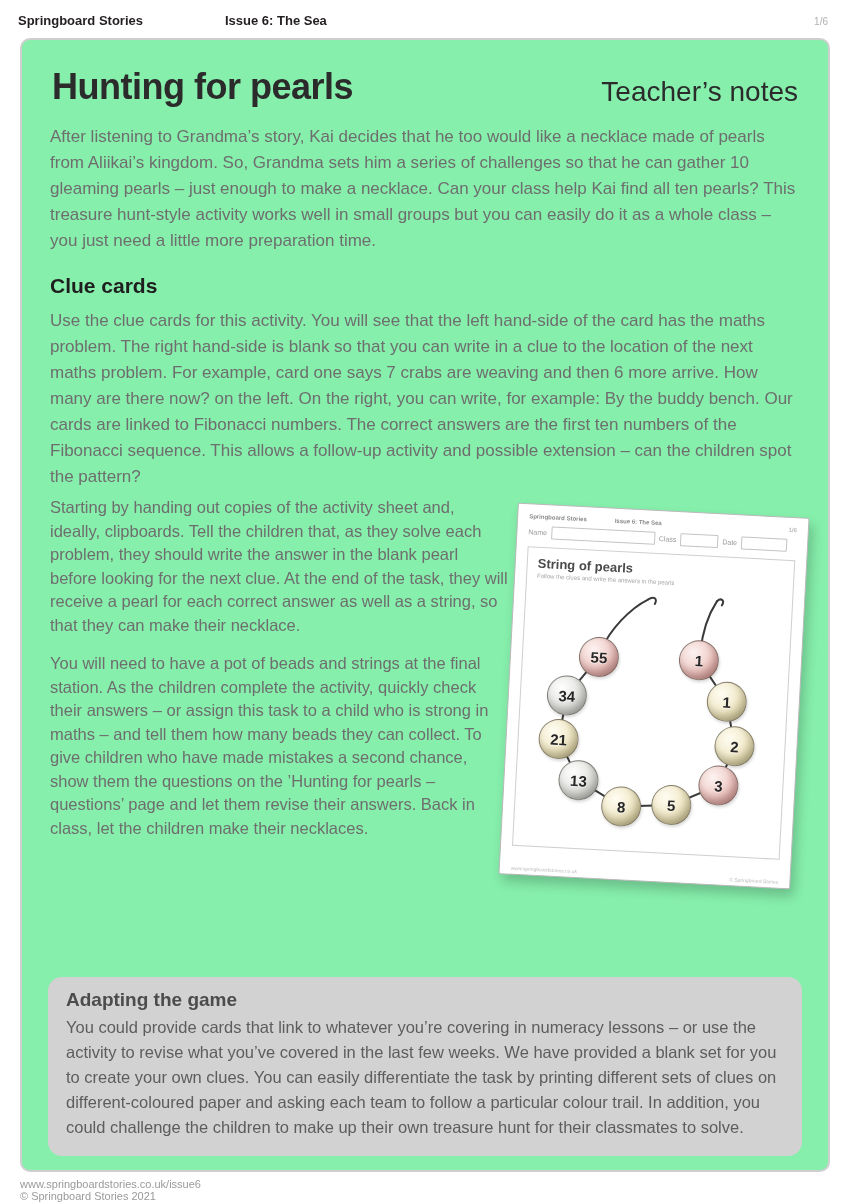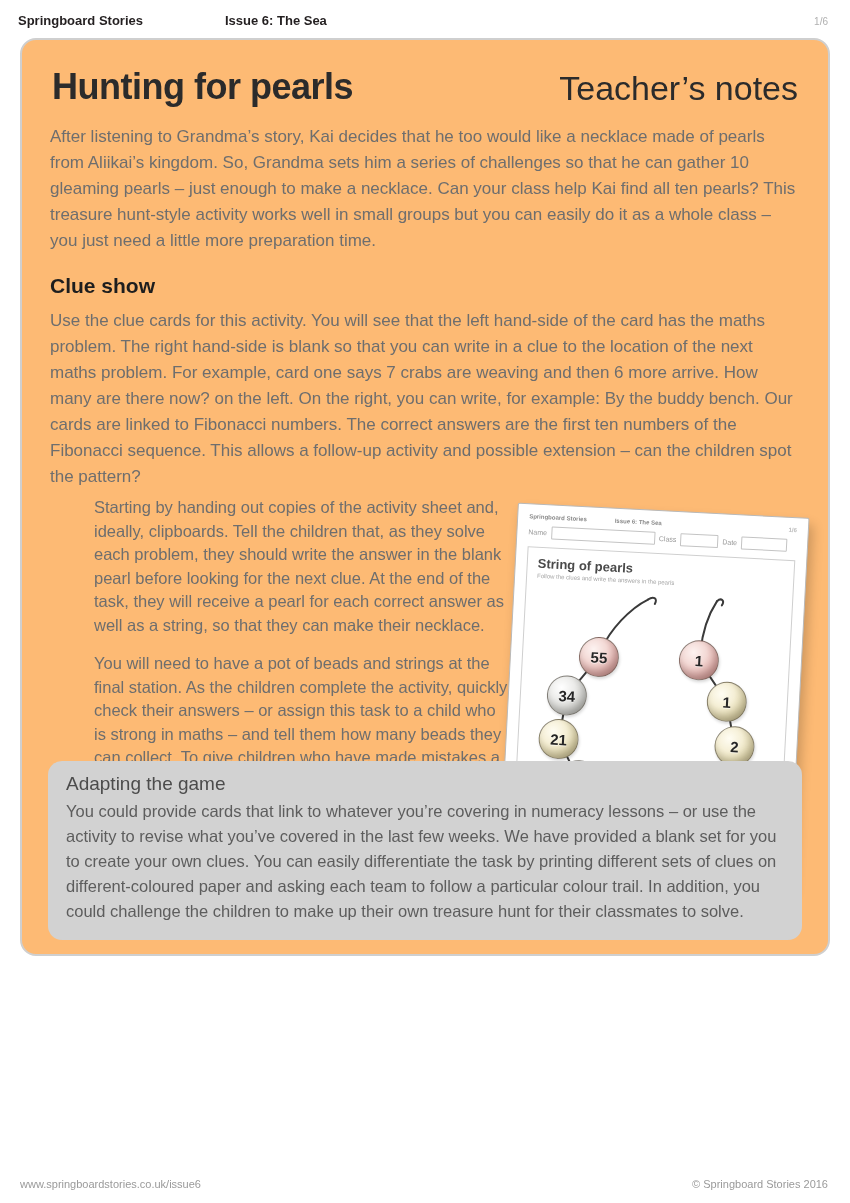--- a/index.html
+++ b/index.html
@@ -6,39 +6,39 @@
   html,body { width:850px; height:1203px; background:#ffffff;
     font-family:"Liberation Sans", sans-serif; position:relative; color:#6b6b6b; }
 
   
   .page-header { display:flex; align-items:baseline; padding:13px 22px 0 18px; }
   .ph-brand { font-size:13px; font-weight:bold; color:#231f20; }
   .ph-issue { font-size:13px; font-weight:bold; color:#231f20; margin-left:82px; }
   .ph-num   { margin-left:auto; font-size:10px; color:#b0b0b0; }
 
   
-  .main-box { position:absolute; left:20px; right:20px; top:38px; height:918px;
-    border:2px solid #cfcfcf; border-radius:16px; padding:24px 28px;
-    overflow:hidden; background:#fdba74; }
+  .main-box { position:absolute; left:20px; right:20px; top:38px; height:1134px;
+    border:2px solid #cfcfcf; border-radius:10px; padding:24px 28px;
+    overflow:hidden; background:#86efac; }
 
   .title-row { display:flex; align-items:flex-end; justify-content:space-between;
     margin:2px 2px 16px 2px; }
   .doc-title { font-size:36px; font-weight:bold; color:#2b2b2b; letter-spacing:-0.5px; }
-  .doc-subtitle { font-size:34px; color:#2b2b2b; }
+  .doc-subtitle { font-size:28px; color:#2b2b2b; }
 
   p.body { font-size:17px; line-height:26px; color:#6e6e6e; }
   .intro { margin-bottom:20px; }
 
   h2.section { font-size:21px; font-weight:bold; color:#1e1e1e; margin:18px 0 10px; }
 
   .clue-para { margin-bottom:6px; }
   .italic { }
 
   
-  .activity-row { display:flex; margin-top:6px;margin-left:44px; }
+  .activity-row { display:flex; margin-top:6px; }
   .activity-text { width:472px; }
   .activity-text p { font-size:16.5px; line-height:23.5px; color:#6e6e6e; margin-bottom:15px; }
 
   .sheet-wrap { flex:1; display:flex; justify-content:center; align-items:flex-start;
     padding-top:14px; }
 
   
   .sheet { width:292px; height:372px; background:#fff; border:1px solid #b9b9b9;
     border-radius:2px; box-shadow:4px 7px 12px rgba(0,0,0,0.20);
     transform:rotate(3deg); position:relative; padding:9px 11px; }
@@ -77,46 +77,46 @@
   .pp-21 { left:16px;  top:132px; }
   .pp-2  { left:192px; top:130px; }
   .pp-13 { left:38px;  top:172px; }
   .pp-3  { left:178px; top:170px; }
   .pp-8  { left:82px;  top:196px; }
   .pp-5  { left:132px; top:192px; }
 
   
   .adapting-box { position:absolute; left:26px; right:26px; bottom:14px;
     background:#d2d2d2; border-radius:14px; padding:12px 18px 16px; }
-  .adapting-box h3 { font-size:19px; font-weight:normal; color:#4c4c4c; margin-bottom:4px; }
+  .adapting-box h3 { font-size:19px; font-weight:bold; color:#4c4c4c; margin-bottom:4px; }
   .adapting-box p { font-size:16.5px; line-height:25px; color:#5d5d5d; }
 
   
   .page-footer { position:absolute; left:20px; right:22px; top:1178px;
-    display:flex; justify-content:space-between; font-size:11px; color:#9a9a9a; }
+    display:flex; justify-content:space-between; font-size:11px; color:#9a9a9a;flex-direction:column; }
 </style>
 </head>
 <body>
 
 <div class="page-header">
   <span class="ph-brand">Springboard Stories</span>
   <span class="ph-issue">Issue 6: The Sea</span>
   <span class="ph-num">1/6</span>
 </div>
 
 <div class="main-box">
 
   <div class="title-row">
     <span class="doc-title">Hunting for pearls</span>
     <span class="doc-subtitle">Teacher’s notes</span>
   </div>
 
   <p class="body intro">After listening to Grandma’s story, Kai decides that he too would like a necklace made of pearls from Aliikai’s kingdom. So, Grandma sets him a series of challenges so that he can gather 10 gleaming pearls – just enough to make a necklace. Can your class help Kai find all ten pearls? This treasure hunt-style activity works well in small groups but you can easily do it as a whole class – you just need a little more preparation time.</p>
 
-  <h2 class="section">Clue show</h2>
+  <h2 class="section">Clue cards</h2>
   <p class="body clue-para"><span>Use the clue cards for this activity. You will see that the left hand-side of the card has the maths problem. The right hand-side is blank so that you can write in a clue to the location of the next maths problem. For example, card one says 7 crabs are weaving and then 6 more arrive. How many are there now? on the left. On the right, you can write, for example: </span><span class="italic">By the buddy bench.</span><span> Our cards are linked to Fibonacci numbers. The correct answers are the first ten numbers of the Fibonacci sequence. This allows a follow-up activity and possible extension – can the children spot the pattern?</span></p>
 
 
   <div class="activity-row">
     <div class="activity-text">
       <p>Starting by handing out copies of the activity sheet and, ideally, clipboards. Tell the children that, as they solve each problem, they should write the answer in the blank pearl before looking for the next clue. At the end of the task, they will receive a pearl for each correct answer as well as a string, so that they can make their necklace.</p>
       <p>You will need to have a pot of beads and strings at the final station. As the children complete the activity, quickly check their answers – or assign this task to a child who is strong in maths – and tell them how many beads they can collect. To give children who have made mistakes a second chance, show them the questions on the ’Hunting for pearls – questions’ page and let them revise their answers. Back in class, let the children make their necklaces.</p>
     </div>
 
     <div class="sheet-wrap">
@@ -180,14 +180,14 @@
 
   <div class="adapting-box">
     <h3>Adapting the game</h3>
     <p>You could provide cards that link to whatever you’re covering in numeracy lessons – or use the activity to revise what you’ve covered in the last few weeks. We have provided a blank set for you to create your own clues. You can easily differentiate the task by printing different sets of clues on different-coloured paper and asking each team to follow a particular colour trail. In addition, you could challenge the children to make up their own treasure hunt for their classmates to solve.</p>
   </div>
 
 </div>
 
 <div class="page-footer">
   <span>www.springboardstories.co.uk/issue6</span>
-  <span>© Springboard Stories 2016</span>
+  <span>© Springboard Stories 2021</span>
 </div>
 
 </body></html>

